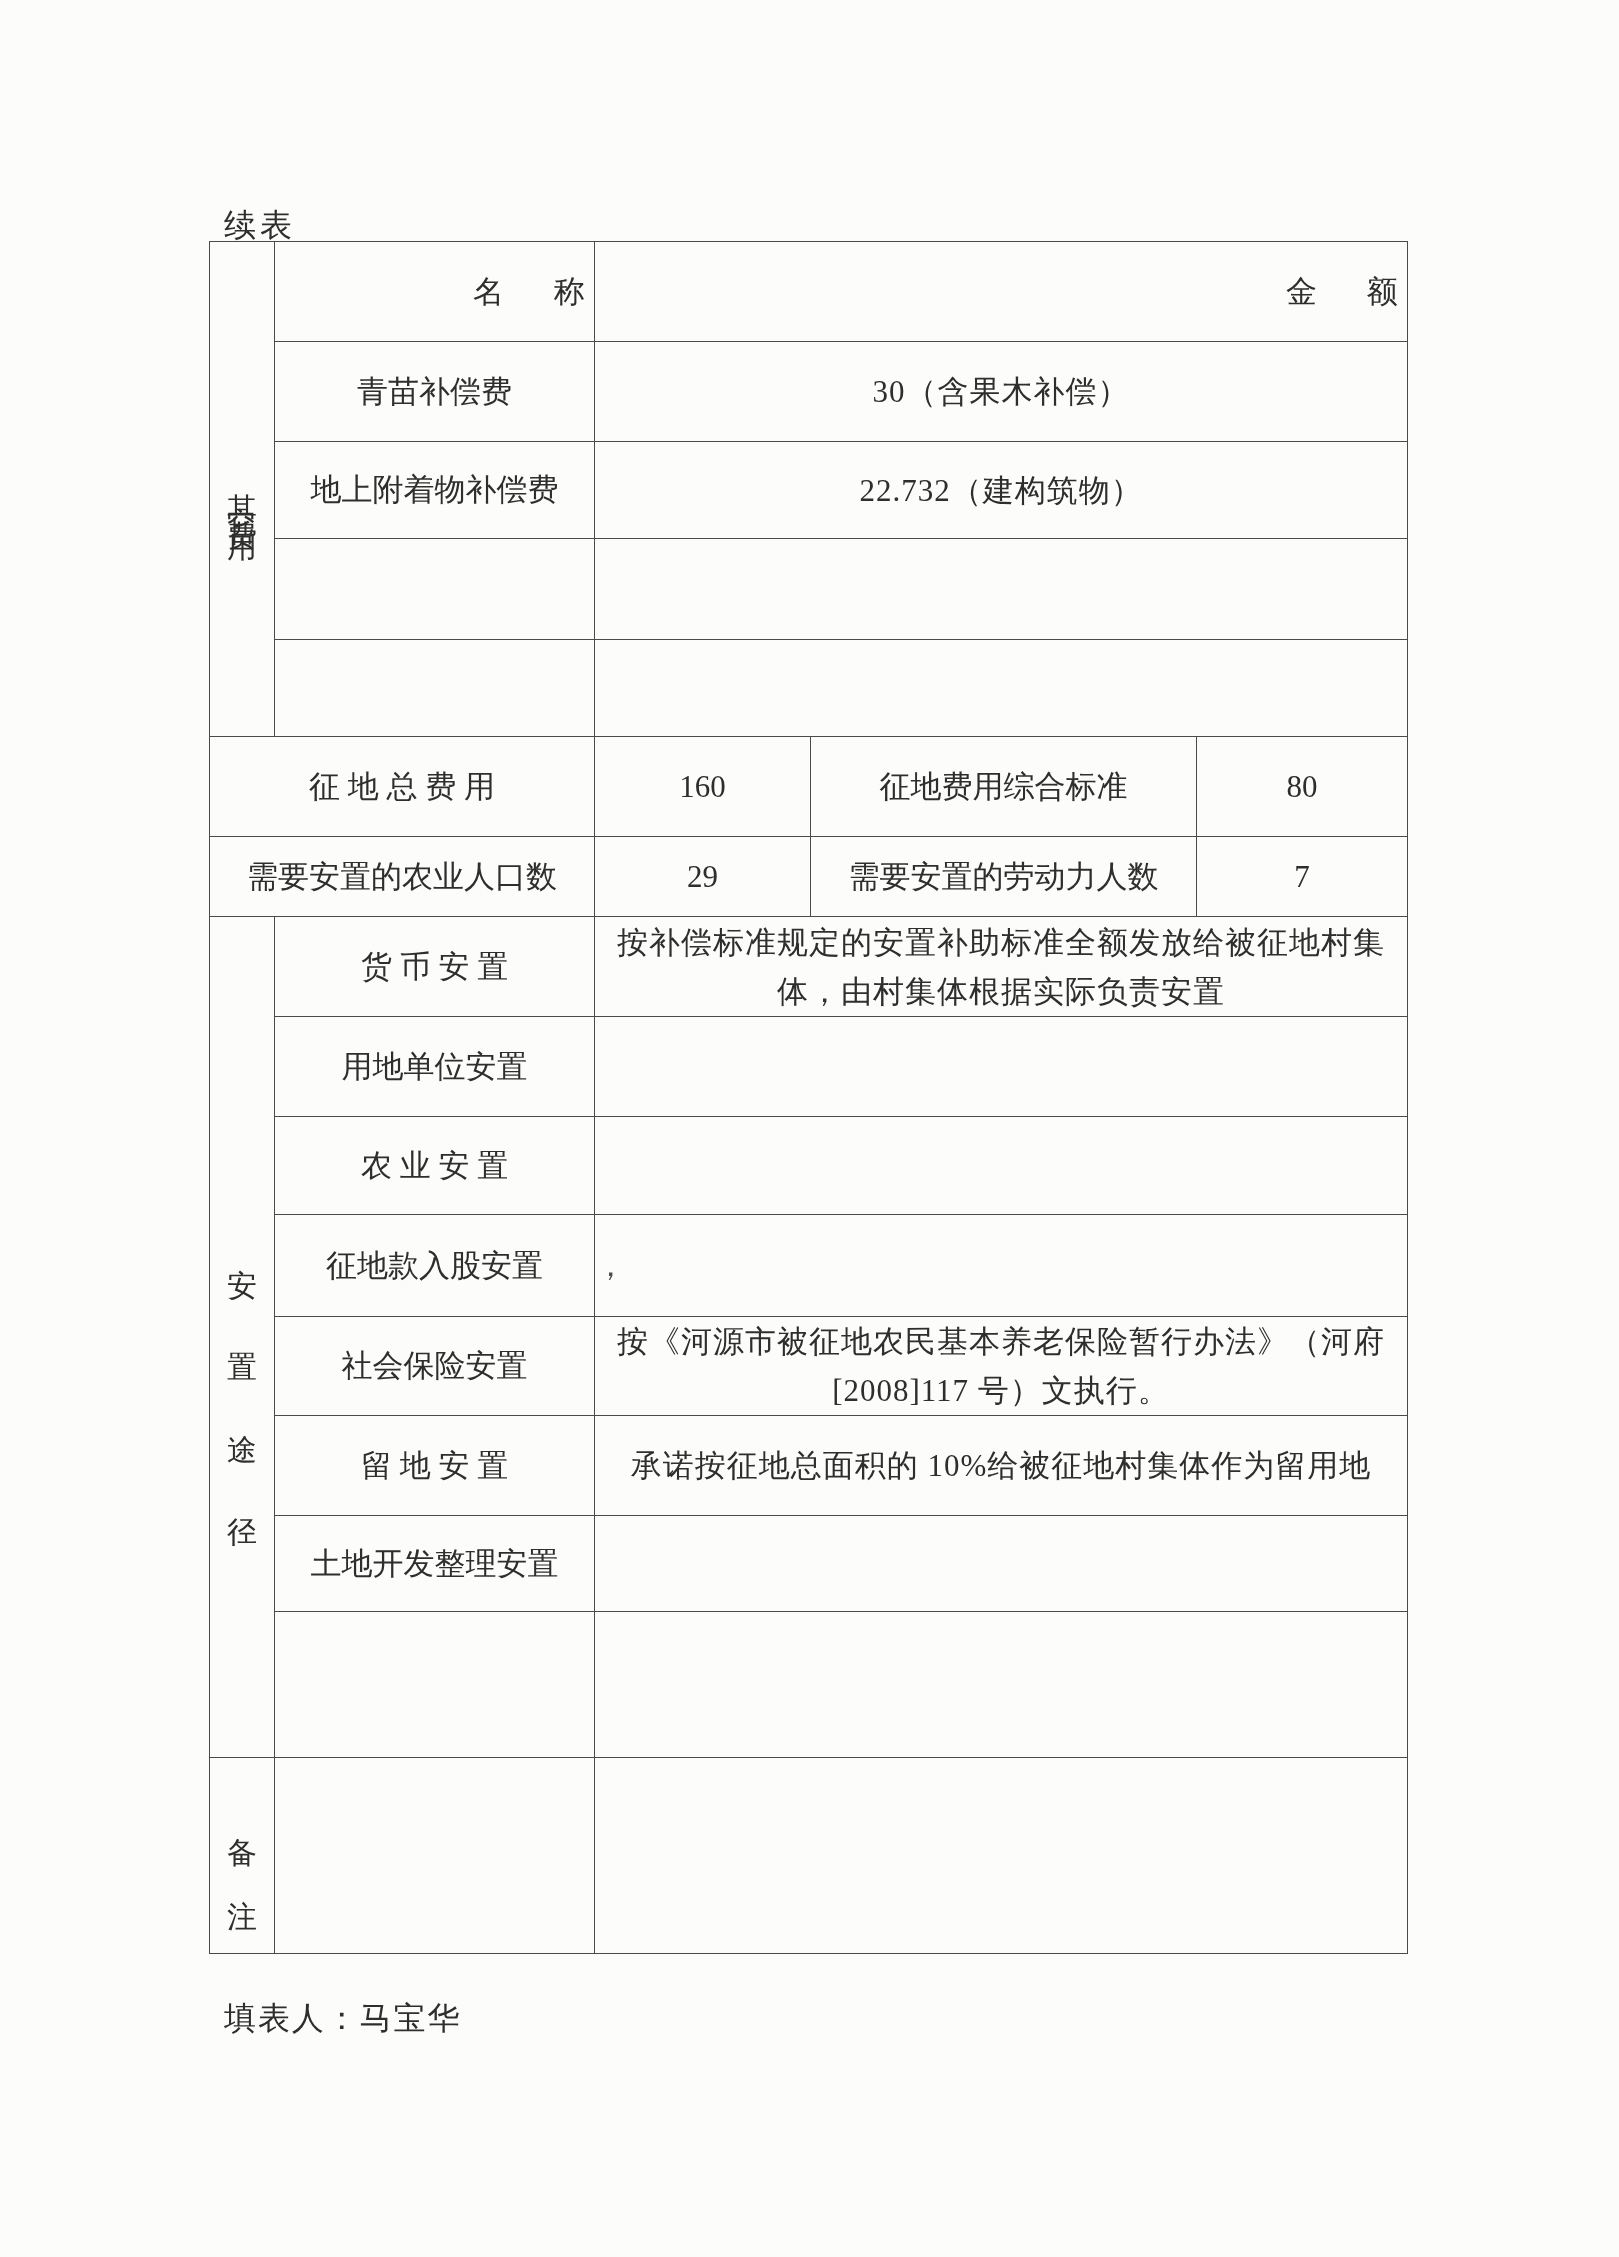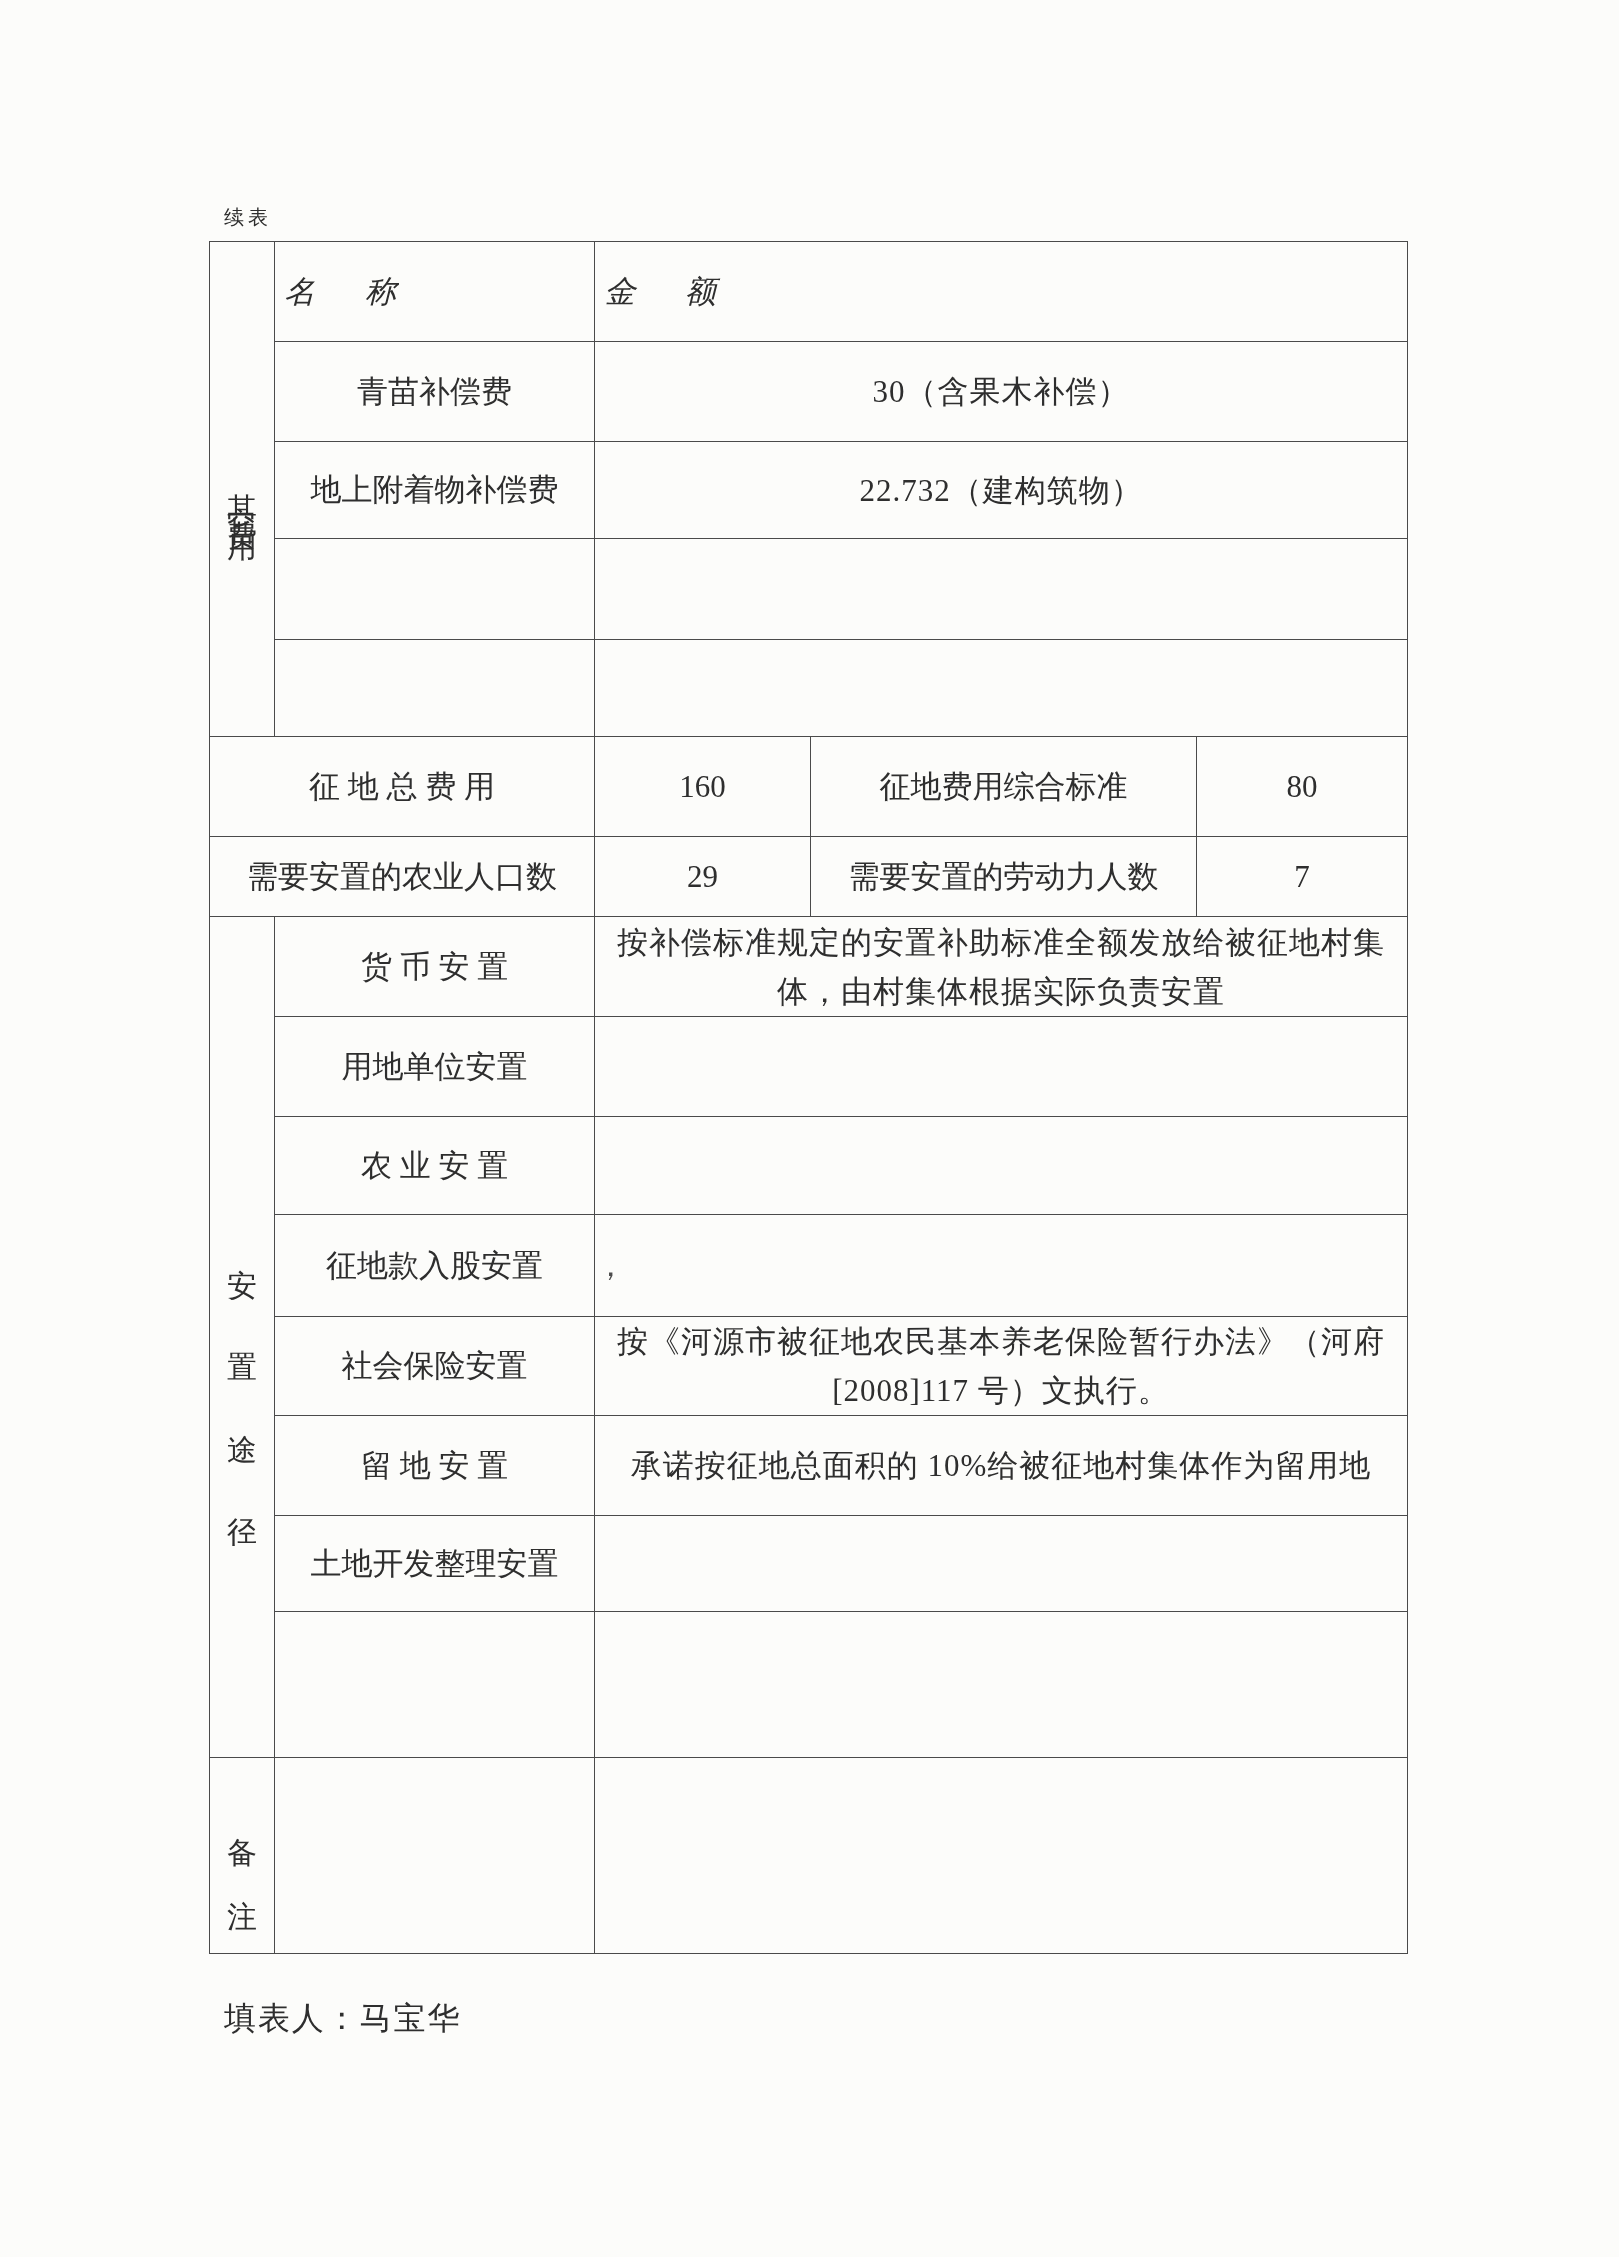--- a/index.html
+++ b/index.html
@@ -15,21 +15,21 @@
     height:2257px;
     background:var(--paper);
     font-family:"Liberation Serif","DejaVu Serif",serif;
     color:var(--ink);
     overflow:hidden;
   }
   .continued-label{
     position:absolute;
     left:224px;
     top:204px;
-    font-size:20px;
+    font-size:32px;
     letter-spacing:3.9px;
   }
   table.form{
     position:absolute;
     left:209px;
     top:241px;
     width:1198px;
     border-collapse:collapse;
     table-layout:fixed;
     border:1.9px solid var(--line);
@@ -52,21 +52,21 @@
     text-align:center;
     padding:3.9px 7.8px;
     margin-left:22px;
   }
   td.comma-cell{
     text-align:left;
     padding-left:173px;
     color:#4d4d4d;
     font-size:29px;
   }
-  td.hdr{letter-spacing:0.30em;text-indent:0.30em;text-align:left;font-style:italic;}
+  td.hdr{letter-spacing:0.30em;text-indent:0.30em;text-align:right;}
   td.vcell{text-align:center;}
   .v-text{
     display:inline-block;
     writing-mode:vertical-lr;
     text-orientation:upright;
     position:relative;
     font-size:30px;
     line-height:1;
   }
   .v-qt{letter-spacing:13.6px;top:11.6px;}

